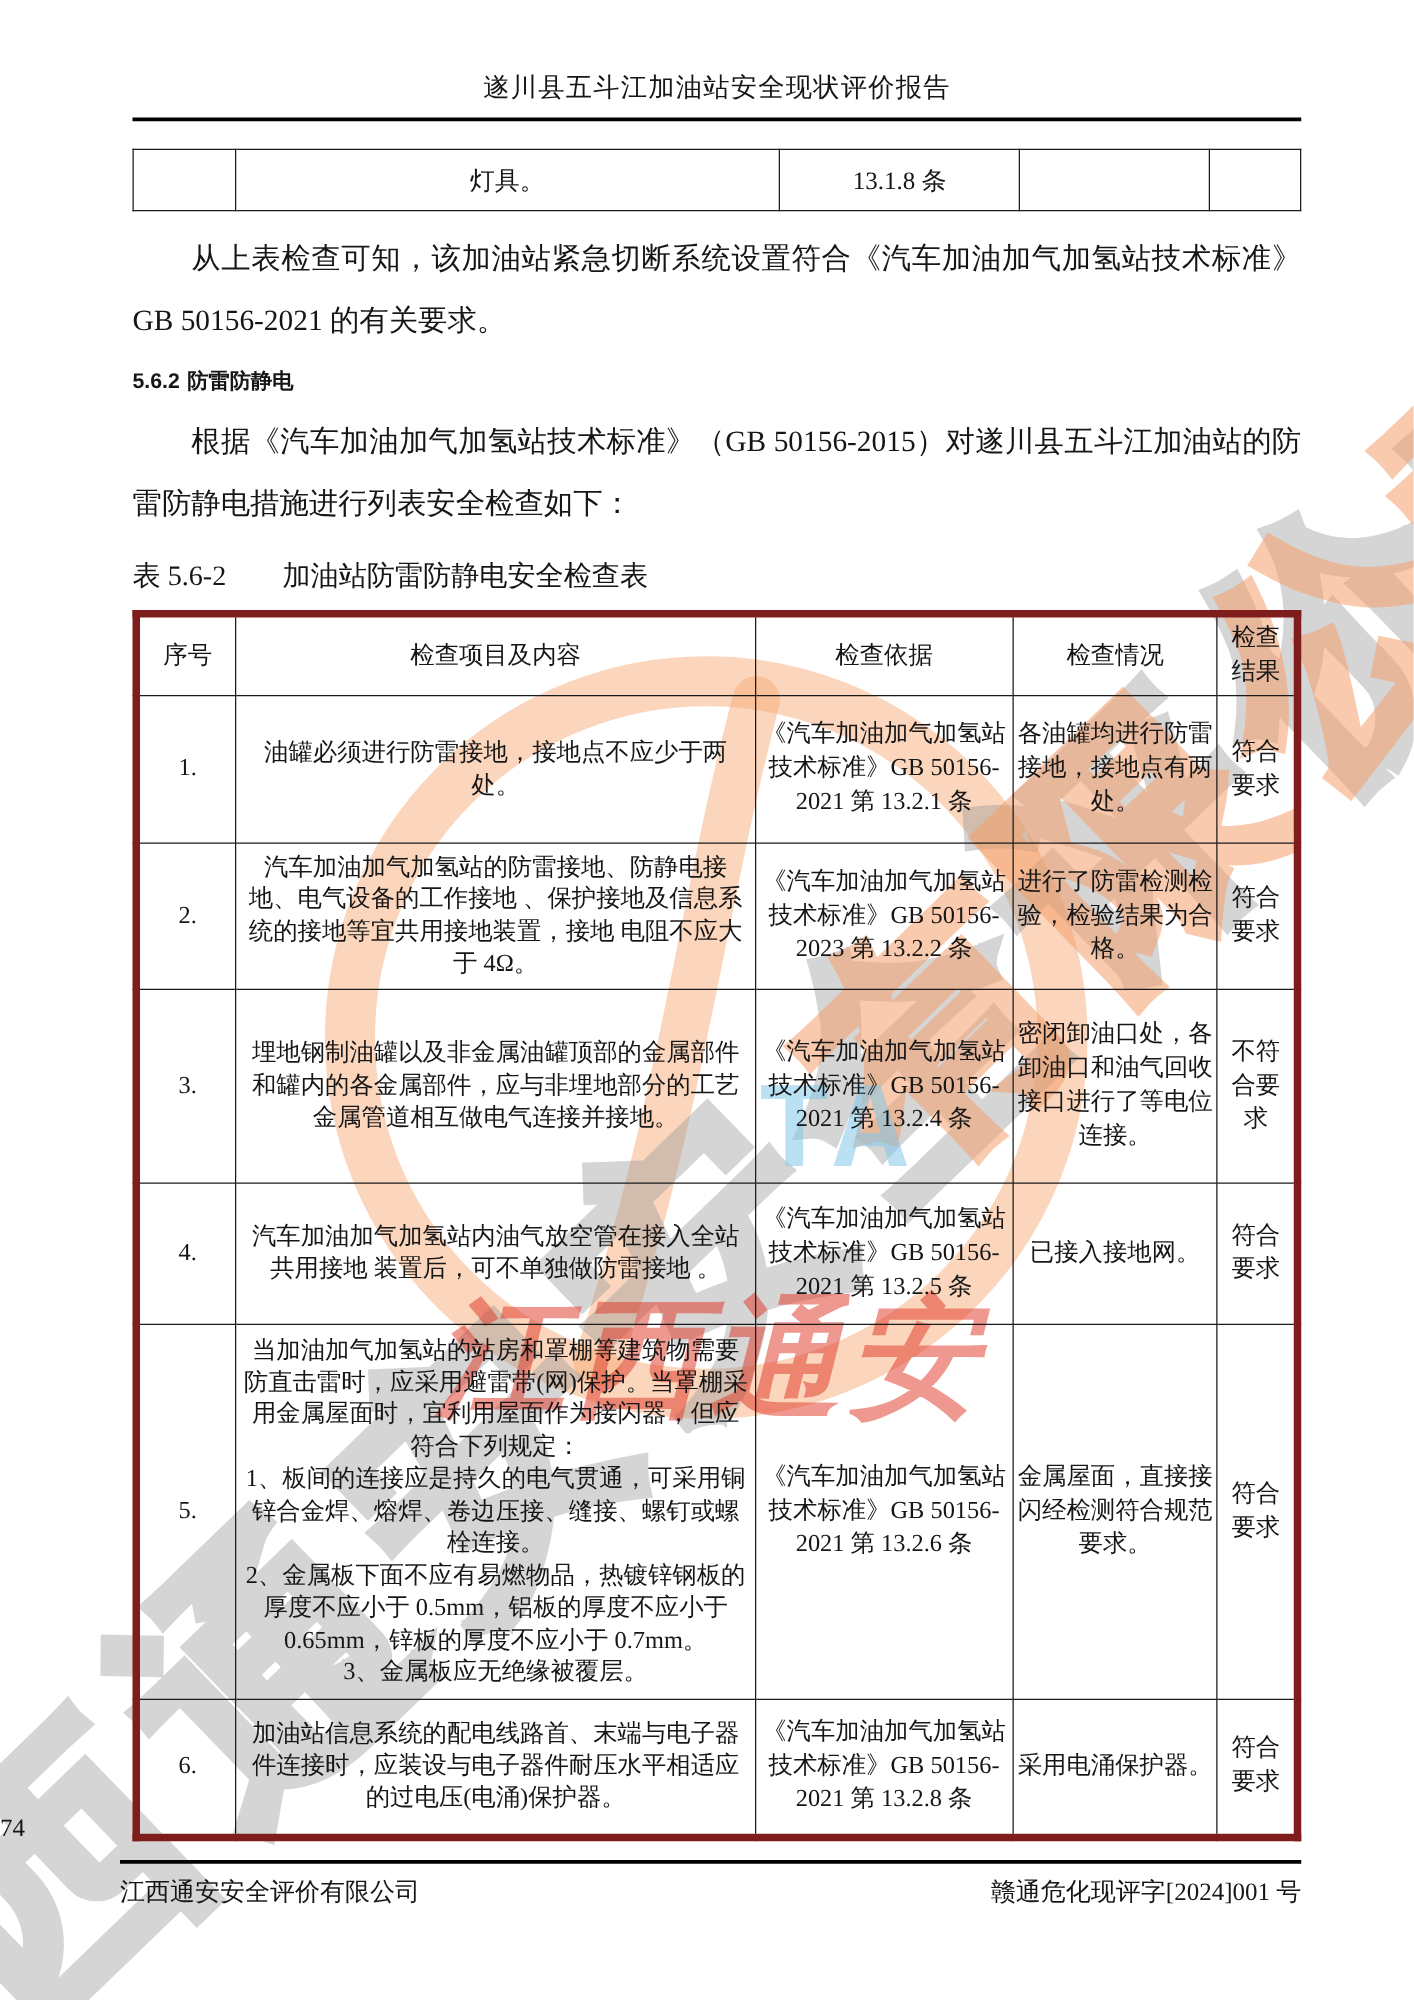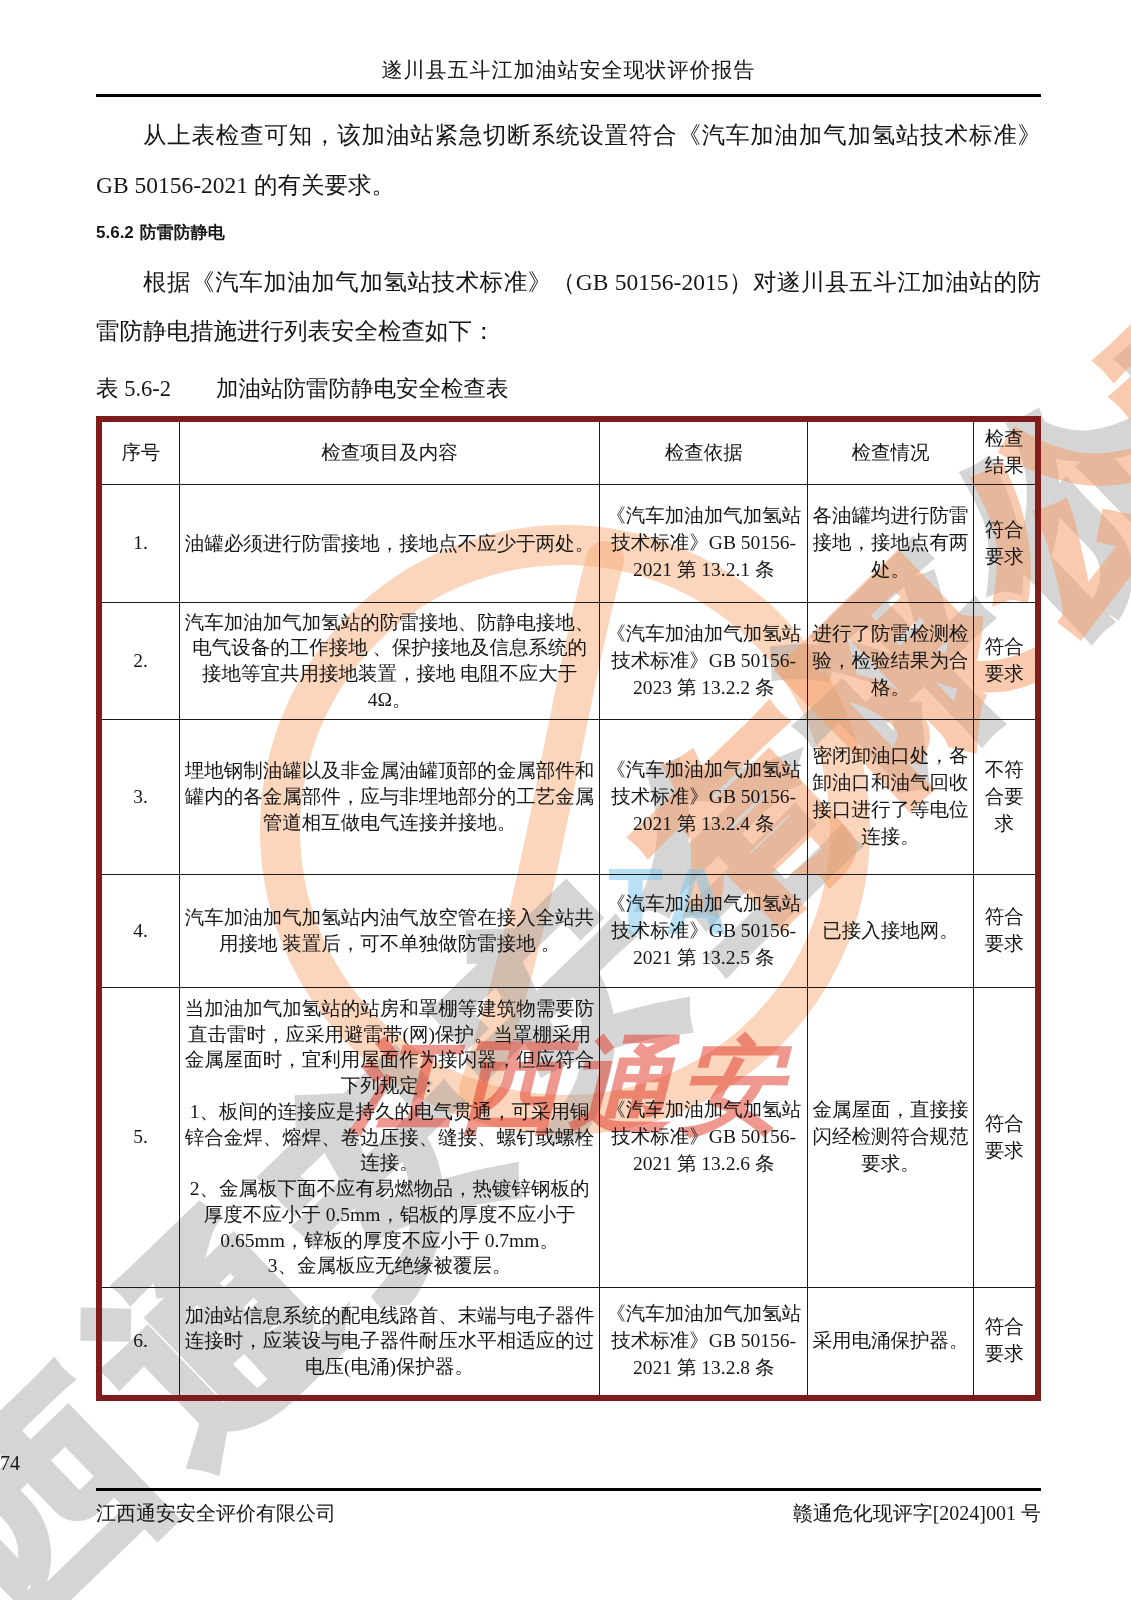--- a/index.html
+++ b/index.html
@@ -31,21 +31,21 @@
     color:rgba(223,57,43,0.52); white-space:nowrap;font-style:italic;
   }
   .wm-ta {
     position:absolute; left:606px; top:852px;
     font-family:Liberation Mono, monospace;
     font-size:98px; font-weight:bold; letter-spacing:2px;
     color:rgba(128,198,233,0.55);
   }
 
   
-  .content { position:relative; z-index:1; padding:56px 90px 0 96px; }
+  .content { position:relative; z-index:1; padding:56px 90px 0 96px;margin-left:10px; }
 
   .header-title {
     text-align:center; font-size:21px; letter-spacing:1px;
     padding-bottom:10px; border-bottom:3px solid #000;
   }
 
   table { border-collapse:collapse; width:100%; table-layout:fixed; }
   .top-table { margin-top:22px; }
   .top-table td {
     border:1px solid #1a1a1a; height:44px; text-align:center;
@@ -105,20 +105,31 @@
     <div class="wm-diag gray">江西通安安全评价有限公司</div>
     <div class="wm-diag orange">有限公司</div>
     <div class="wm-red">江西通安</div>
     <div class="wm-ta">TA</div>
   </div>
 
   <div class="content">
 
     <div class="header-title">遂川县五斗江加油站安全现状评价报告</div>
 
+    <table class="top-table">
+      <tbody>
+        <tr>
+          <td class="c0"></td>
+          <td class="c1">灯具。</td>
+          <td class="c2">13.1.8 条</td>
+          <td class="c3"></td>
+          <td class="c4"></td>
+        </tr>
+      </tbody>
+    </table>
 
     <p class="para">从上表检查可知，该加油站紧急切断系统设置符合《汽车加油加气加氢站技术标准》GB 50156-2021 的有关要求。</p>
 
     <h3 class="section-heading"><span class="sec-no">5.6.2</span><span>防雷防静电</span></h3>
 
     <p class="para">根据《汽车加油加气加氢站技术标准》（GB 50156-2015）对遂川县五斗江加油站的防雷防静电措施进行列表安全检查如下：</p>
 
     <div class="table-caption">表 5.6-2　　加油站防雷防静电安全检查表</div>
 
     <table class="main-table">

